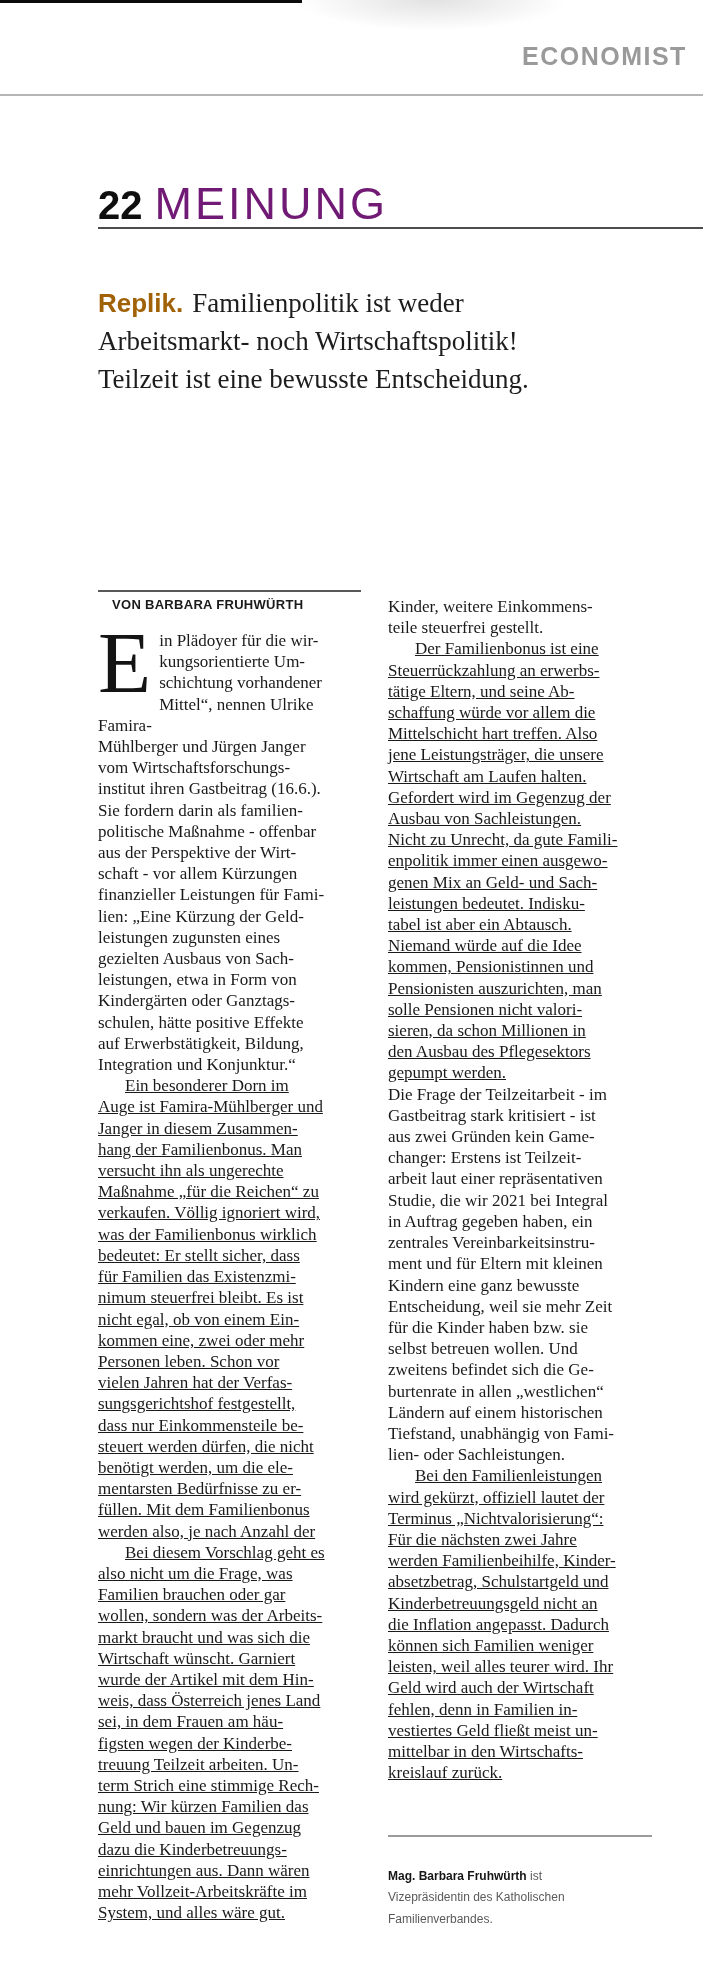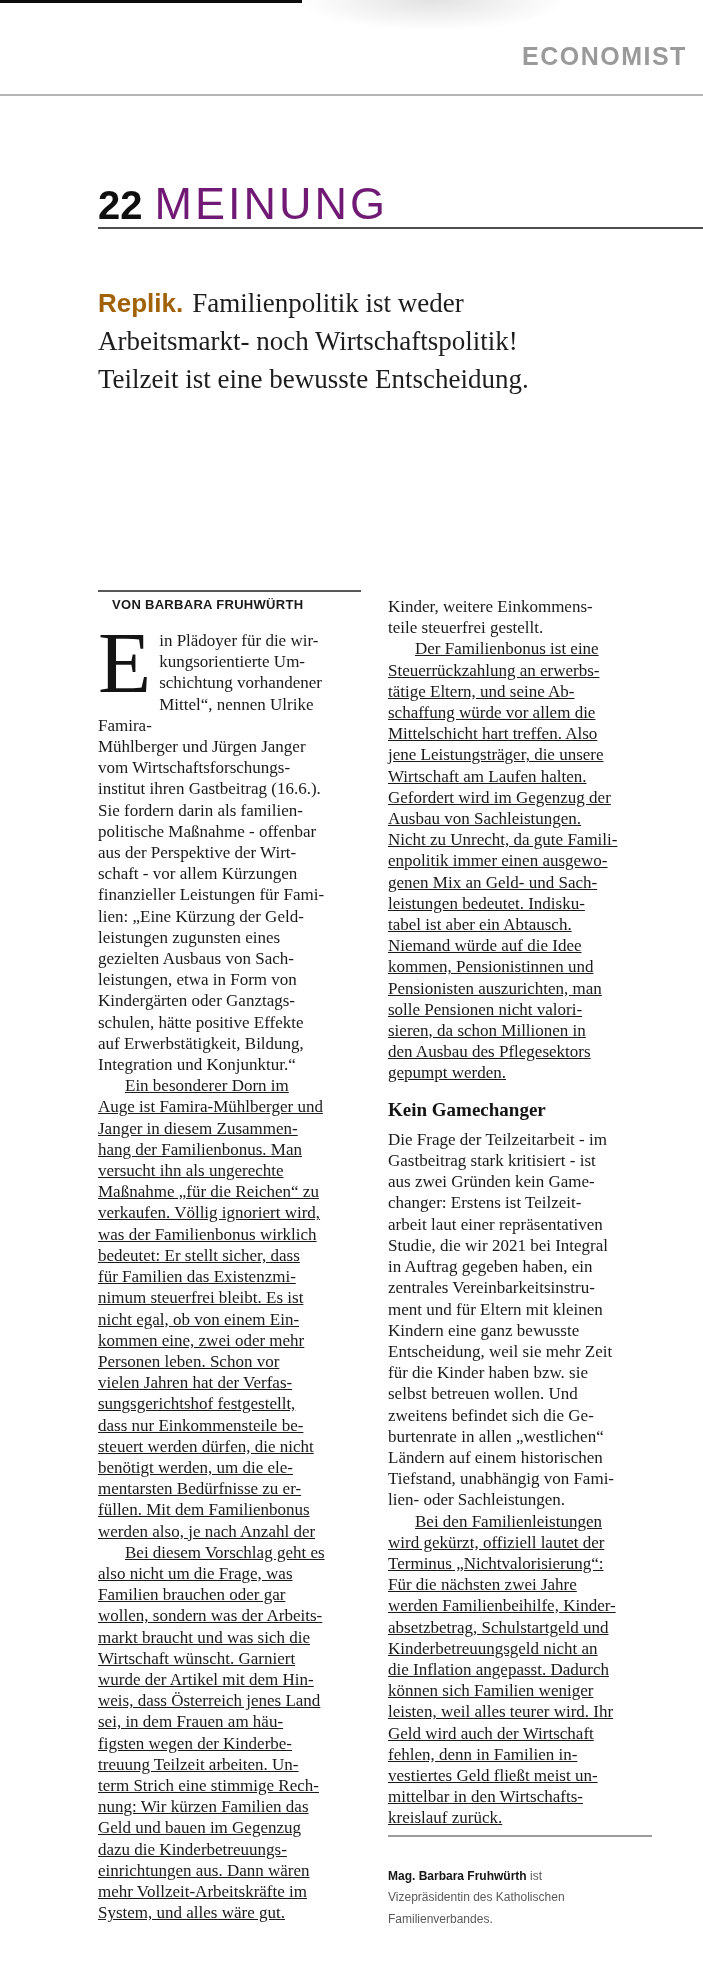--- a/index.html
+++ b/index.html
@@ -175,21 +175,20 @@
 genen Mix an Geld- und Sach-
 leistungen bedeutet. Indisku-
 tabel ist aber ein Abtausch.
 Niemand würde auf die Idee
 kommen, Pensionistinnen und
 Pensionisten auszurichten, man
 solle Pensionen nicht valori-
 sieren, da schon Millionen in
 den Ausbau des Pflegesektors
 gepumpt werden.</p>
-    <p class="subhead">Kein Gamechanger</p>
     <p>Die Frage der Teilzeitarbeit - im
 Gastbeitrag stark kritisiert - ist
 aus zwei Gründen kein Game-
 changer: Erstens ist Teilzeit-
 arbeit laut einer repräsentativen
 Studie, die wir 2021 bei Integral
 in Auftrag gegeben haben, ein
 zentrales Vereinbarkeitsinstru-
 ment und für Eltern mit kleinen
 Kindern eine ganz bewusste

